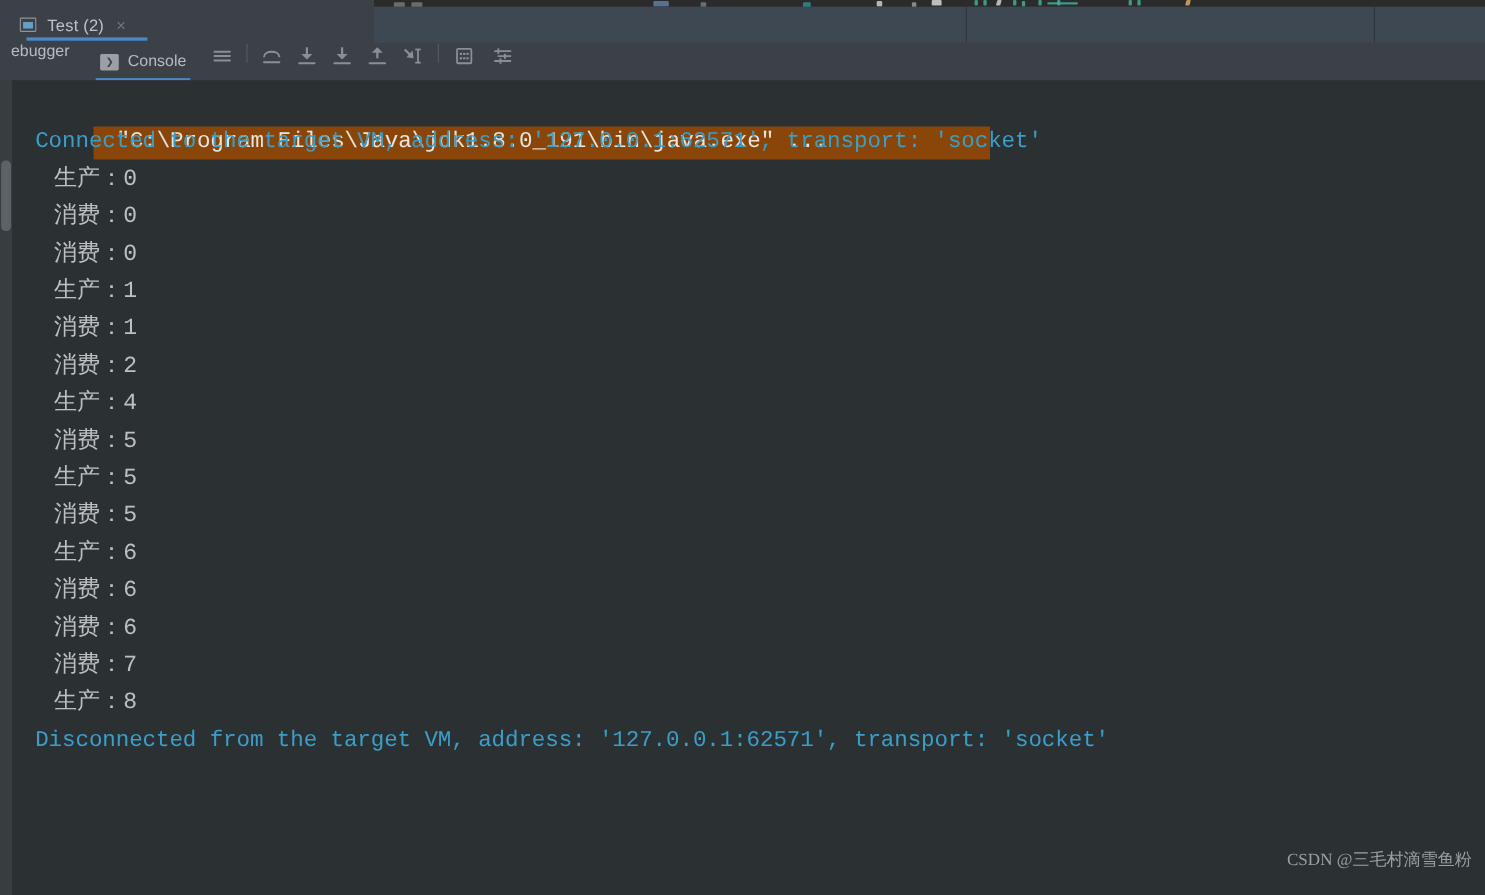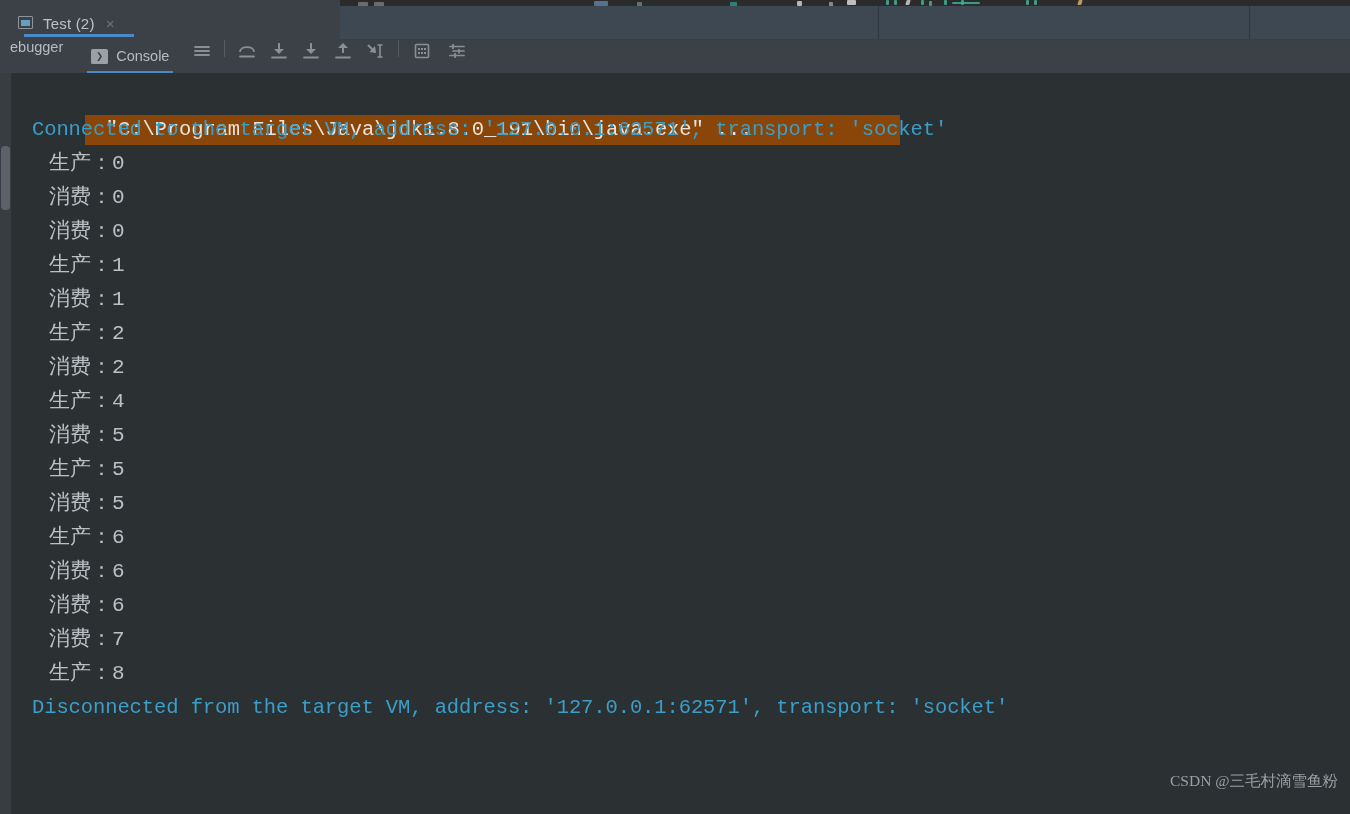--- a/index.html
+++ b/index.html
@@ -2,21 +2,21 @@
 <html><head>
 <meta charset="utf-8">
 <style>
   * { box-sizing: border-box; margin: 0; padding: 0; }
   html, body {
     width: 1350px; height: 814px;
     background: #2b2b2b;
     font-family: "Liberation Sans", sans-serif;
     overflow: hidden;
   }
-  #app { position: relative; width: 1350px; height: 814px; background: #701a75; }
+  #app { position: relative; width: 1350px; height: 814px; background: #404040; }
 
   
   .editor-sliver {
     position: absolute; left: 0; top: 0; width: 1350px; height: 7px;
     background: #2b2b2b; overflow: hidden;
   }
   .editor-sliver .frag {
     position: absolute; height: 5px; border-radius: 1px; opacity: .85;
   }
 
@@ -312,21 +312,20 @@
     </div>
 
     <div class="line sys">Connected to the target VM, address: '127.0.0.1:62571', transport: 'socket'</div>
 
     <div id="output-lines">
         <div class="line out">生产：0</div>
         <div class="line out">消费：0</div>
         <div class="line out">消费：0</div>
         <div class="line out">生产：1</div>
         <div class="line out">消费：1</div>
-        <div class="line out">生产：2</div>
         <div class="line out">消费：2</div>
         <div class="line out">生产：4</div>
         <div class="line out">消费：5</div>
         <div class="line out">生产：5</div>
         <div class="line out">消费：5</div>
         <div class="line out">生产：6</div>
         <div class="line out">消费：6</div>
         <div class="line out">消费：6</div>
         <div class="line out">消费：7</div>
         <div class="line out">生产：8</div>

